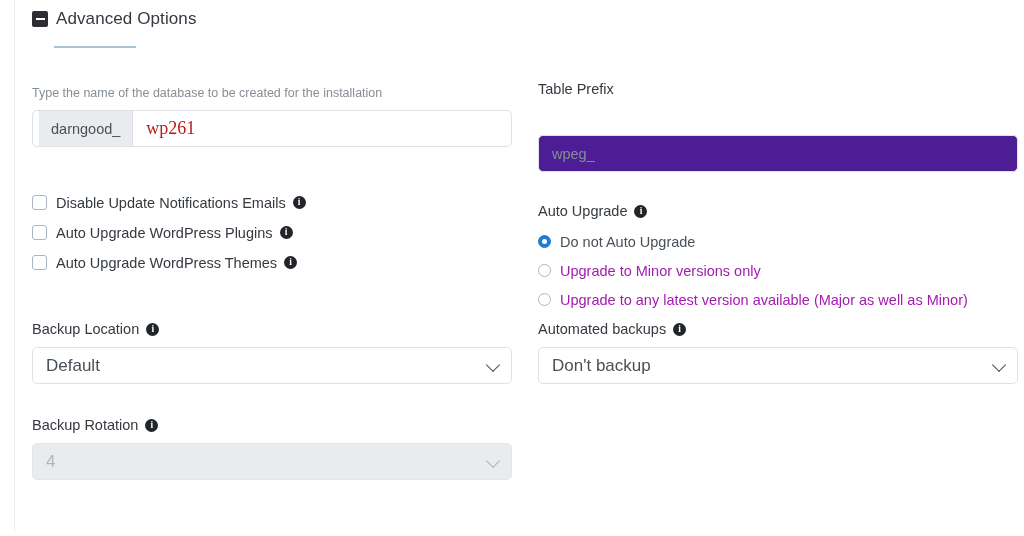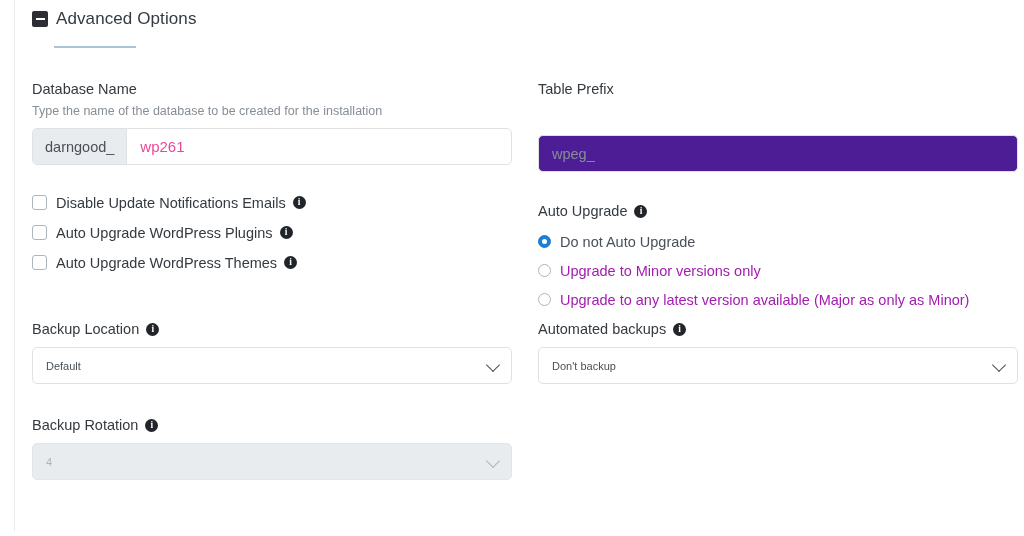--- a/index.html
+++ b/index.html
@@ -114,40 +114,41 @@
   .input-group {
     display: flex;
     align-items: stretch;
     width: 480px;
     height: 37px;
     border: 1px solid #dee2e6;
     border-radius: 5px;
     background: #ffffff;
     box-sizing: border-box;
     overflow: hidden;
+    padding-left: 6px;
   }
   .input-addon {
     display: flex;
     align-items: center;
     padding: 0 12px;
     background: #e9ecef;
     border-right: 1px solid #dee2e6;
     font-size: 14.5px;
     color: #495057;
     white-space: nowrap;
   }
   .input-field {
     flex: 1 1 auto;
     border: 0;
     outline: none;
     background: transparent;
     padding: 0 13px;
-    font-family: Liberation Sans, sans-serif;
-    font-size: 15px;
-    color: #ec4899;
+    font-family: Liberation Serif, serif;
+    font-size: 18px;
+    color: #b91c1c;
   }
   .input-solo {
     width: 480px;
     height: 37px;
     border: 1px solid #dee2e6;
     border-radius: 5px;
     background: #4c1d95;
     box-sizing: border-box;
     padding: 0 13px;
     font-family: "Liberation Sans", sans-serif;
@@ -230,21 +231,21 @@
   .select-box {
     width: 100%;
     height: 100%;
     box-sizing: border-box;
     border: 1px solid #dee2e6;
     border-radius: 5px;
     background: #ffffff;
     display: flex;
     align-items: center;
     padding: 0 13px;
-    font-size: 11px;
+    font-size: 17px;
     color: #495057;
   }
   .select-box.disabled {
     background: #e9ecef;
     border-color: #e3e6e9;
     color: #adb5bd;
   }
   .chevron {
     position: absolute;
     right: 14px;
@@ -270,21 +271,20 @@
 
   <div class="section-header">
     <span class="collapse-icon">
         <i></i>
       </span>
     <span class="section-title">Advanced Options</span>
   </div>
   <div class="title-underline"></div>
 
   <div class="col-left" style="top:80px;">
-    <div class="field-label">Database Name</div>
     <div class="field-help">Type the name of the database to be created for the installation</div>
     <div class="input-group" style="margin-top:9px;">
       <span class="input-addon">darngood_</span>
       <input class="input-field" type="text" value="wp261" style="">
     </div>
   </div>
 
   <div class="col-right" style="top:80px;">
     <div class="field-label">Table Prefix</div>
     <input class="input-solo" type="text" style="margin-top: 37px;" value="wpeg_">
@@ -322,21 +322,21 @@
     <div class="radio-row" style="margin-top:11px;">
       <span class="radio checked"></span>
       <span class="radio-label" style="color:#495057;">Do not Auto Upgrade</span>
     </div>
     <div class="radio-row" style="margin-top:8px;">
       <span class="radio"></span>
       <span class="radio-label">Upgrade to Minor versions only</span>
     </div>
     <div class="radio-row" style="margin-top:8px;">
       <span class="radio"></span>
-      <span class="radio-label">Upgrade to any latest version available (Major as only as Minor)</span>
+      <span class="radio-label">Upgrade to any latest version available (Major as well as Minor)</span>
     </div>
   </div>
 
   <div class="col-left" style="top:320px;">
     <div class="field-label">
       <span>Backup Location</span>
       <i class="info-icon">i</i>
     </div>
     <div class="select-wrap" style="margin-top:9px;">
       <div class="select-box">Default</div>

